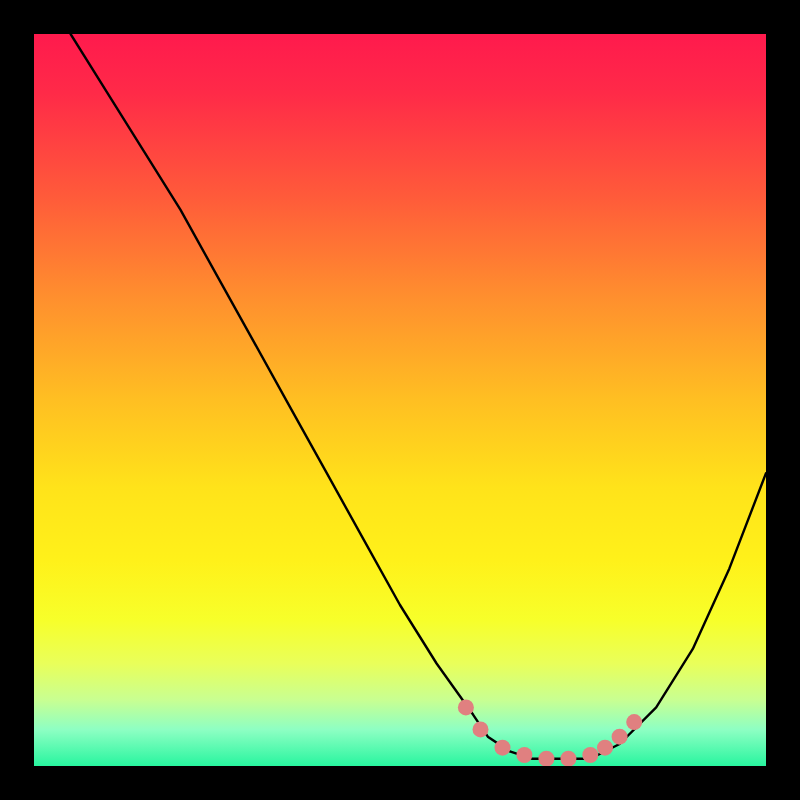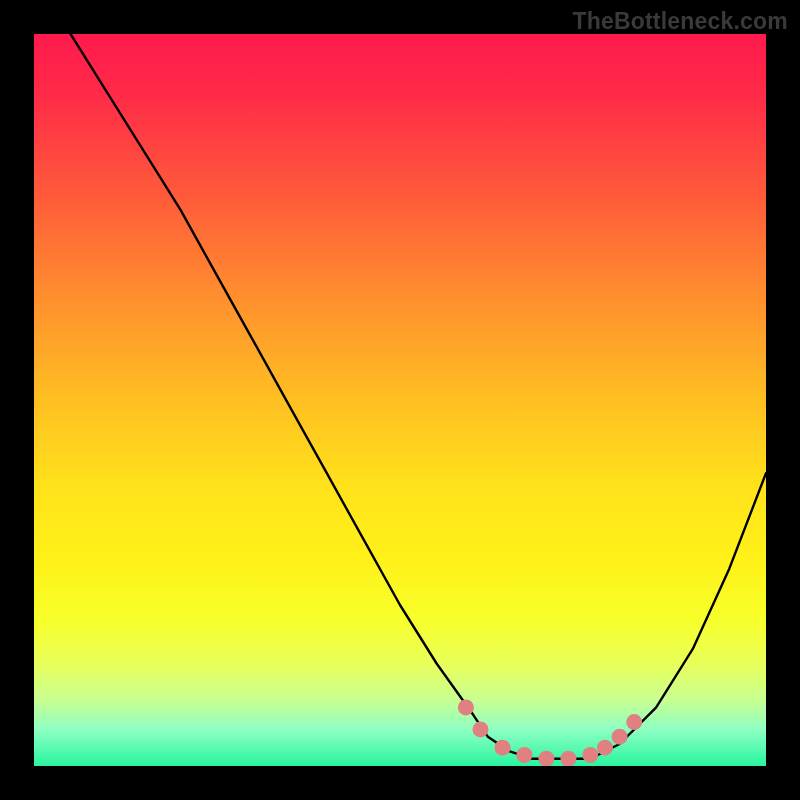--- a/index.html
+++ b/index.html
@@ -75,14 +75,13 @@
           <circle cx="490.4" cy="721.0" r="8" fill="#e08080"></circle>
           <circle cx="512.4" cy="724.7" r="8" fill="#e08080"></circle>
           <circle cx="534.4" cy="724.7" r="8" fill="#e08080"></circle>
           <circle cx="556.3" cy="721.0" r="8" fill="#e08080"></circle>
           <circle cx="571.0" cy="713.7" r="8" fill="#e08080"></circle>
           <circle cx="585.6" cy="702.7" r="8" fill="#e08080"></circle>
           <circle cx="600.2" cy="688.1" r="8" fill="#e08080"></circle>
         </g>
     </svg>
   </div>
-  <div class="watermark">TheBottleneck.com</div>
 </div>
 
 </body></html>

